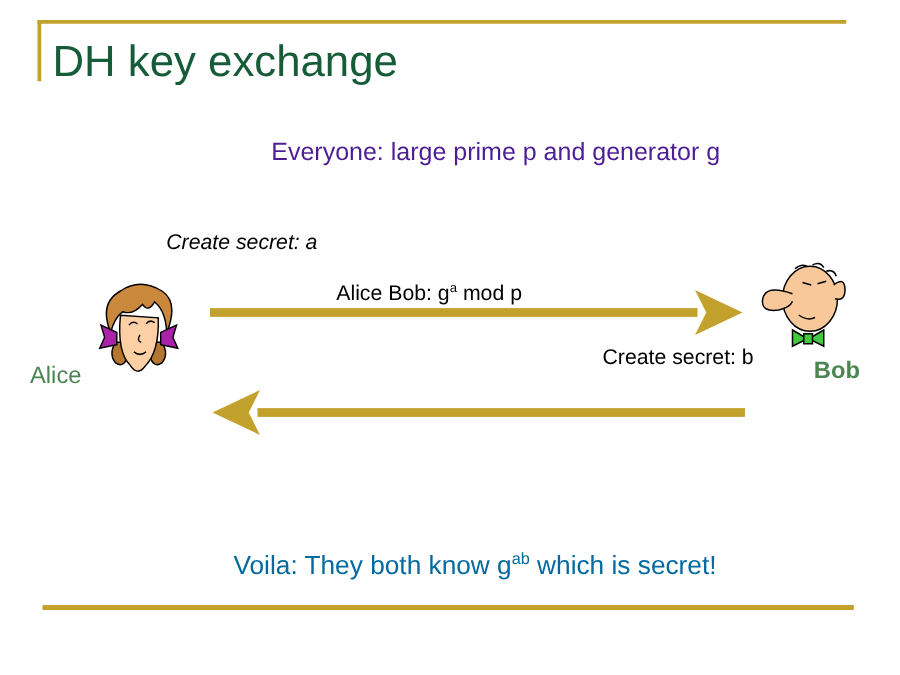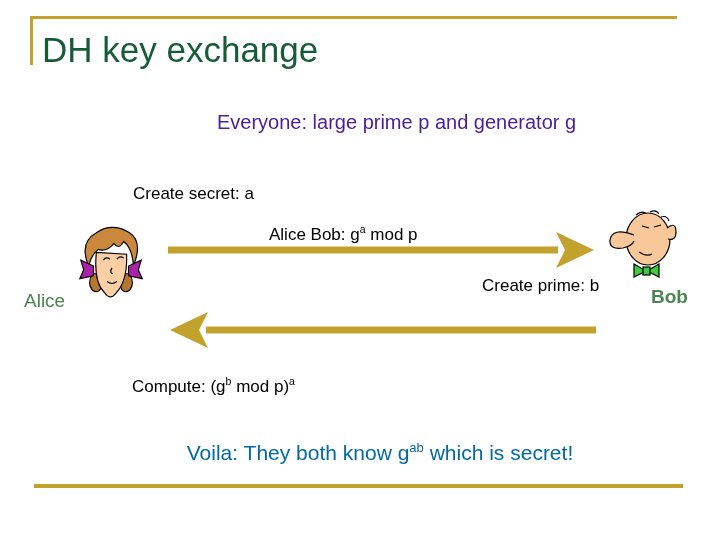--- a/index.html
+++ b/index.html
@@ -6,21 +6,21 @@
   body{width:720px;height:540px;background:#ffffff;overflow:hidden;
        font-family:"Liberation Sans","DejaVu Sans",sans-serif;}
   .slide{position:relative;width:643px;height:540px;background:#ffffff;}
   .abs{position:absolute;white-space:nowrap;}
   .gold{background:#c2a12d;}
   .title{left:42px;top:30px;font-size:35px;color:#175c38;letter-spacing:0;}
   .top-line{left:30px;top:16px;width:647px;height:3px;}
   .left-vline{left:30px;top:16px;width:3px;height:49px;}
   .subtitle{left:200px;top:111px;font-size:20px;color:#4c1d95;margin-left:17px;}
   .black17{font-size:17px;color:#000000;}
-  .create-a{left:133px;top:184px;}
+  .create-a{left:133px;top:184px;font-style:italic;}
   .send-bob{left:269px;top:225px;}
   .create-b{left:482px;top:276px;}
   .send-alice{left:262px;top:303px;}
   .compute-left{left:132px;top:377px;}
   .compute-right{left:478px;top:377px;}
   .name-label{font-size:19px;color:#4c8551;}
   .alice-label{left:24px;top:290px;}
   .bob-label{left:651px;top:286px;font-weight:bold;}
   .voila{left:60px;top:441px;width:640px;text-align:center;font-size:21px;color:#0369a1;}
   .bottom-line{left:34px;top:484px;width:649px;height:4px;}
@@ -59,41 +59,40 @@
     <path d="M12,42 Q2,18 20,8 Q36,-3 54,8 Q68,17 58,42 Q57,24 48,17 Q43,26 38,19 Q30,28 22,25 Q15,30 12,42 Z" fill="#c9883c" stroke="#000" stroke-width="1.2"></path>
     <path d="M27,36 q3,-4 7,-1" fill="none" stroke="#000" stroke-width="1.2"></path>
     <path d="M41,35 q3,-4 7,-1" fill="none" stroke="#000" stroke-width="1.2"></path>
     <path d="M36,44 q-3,5 1,6" fill="none" stroke="#000" stroke-width="1.2"></path>
     <path d="M31,58 q5,4 10,0" fill="none" stroke="#000" stroke-width="1.2"></path>
     <path d="M17,42 l-13,-6 l3,10 l-4,9 l14,-3 z" fill="#aa22aa" stroke="#000" stroke-width="1.2"></path>
     <path d="M53,42 l13,-6 l-3,10 l4,9 l-14,-3 z" fill="#aa22aa" stroke="#000" stroke-width="1.2"></path>
   </svg>
   <div class="abs name-label alice-label">Alice</div>
 
-  <div class="abs black17 create-b">Create prime: b</div>
+  <div class="abs black17 create-b">Create secret: b</div>
 
 
   <svg class="abs arrow-left" width="426" height="44" viewBox="0 0 426 44">
     <rect x="36" y="18.5" width="390" height="7" fill="#c2a12d"></rect>
     <polygon points="0,22 38,4 29,22 38,40" fill="#c2a12d"></polygon>
   </svg>
 
   <svg class="abs bob-avatar" width="76" height="72" viewBox="0 0 76 72">
     <path d="M30,7 q6,-5 11,-1 M44,4 q6,-3 9,2 M55,9 q6,-2 8,4" stroke="#000" stroke-width="1.2" fill="none"></path>
     <ellipse cx="42" cy="31" rx="22" ry="26" fill="#f9c89a" stroke="#000" stroke-width="1.2"></ellipse>
     <path d="M61,20 q9,-7 9,4 q0,9 -8,7" fill="#f9c89a" stroke="#000" stroke-width="1.2"></path>
     <path d="M28,27 q-22,-8 -24,5 q-1,10 13,8 q9,-2 11,-7" fill="#f9c89a" stroke="#000" stroke-width="1.2"></path>
     <path d="M36,18 l7,2 M48,19 l7,-2" stroke="#000" stroke-width="1.2"></path>
     <path d="M33,44 q7,5 13,2" stroke="#000" stroke-width="1.2" fill="none"></path>
     <path d="M28,56 l12,7 l-12,6 z" fill="#3ecc3e" stroke="#000" stroke-width="1.2"></path>
     <path d="M53,56 l-12,7 l12,6 z" fill="#3ecc3e" stroke="#000" stroke-width="1.2"></path>
     <rect x="37" y="59" width="7" height="8" fill="#3ecc3e" stroke="#000" stroke-width="1.2"></rect>
   </svg>
   <div class="abs name-label bob-label">Bob</div>
 
-  <div class="abs black17 compute-left"><span>Compute: (g</span><sup>b</sup><span> mod p)</span><sup>a</sup></div>
 
 
   <div class="abs voila"><span>Voila: They both know g</span><sup>ab</sup><span> which is secret!</span></div>
 
   <div class="abs gold bottom-line"></div>
 
 </div>
 
 </body></html>

